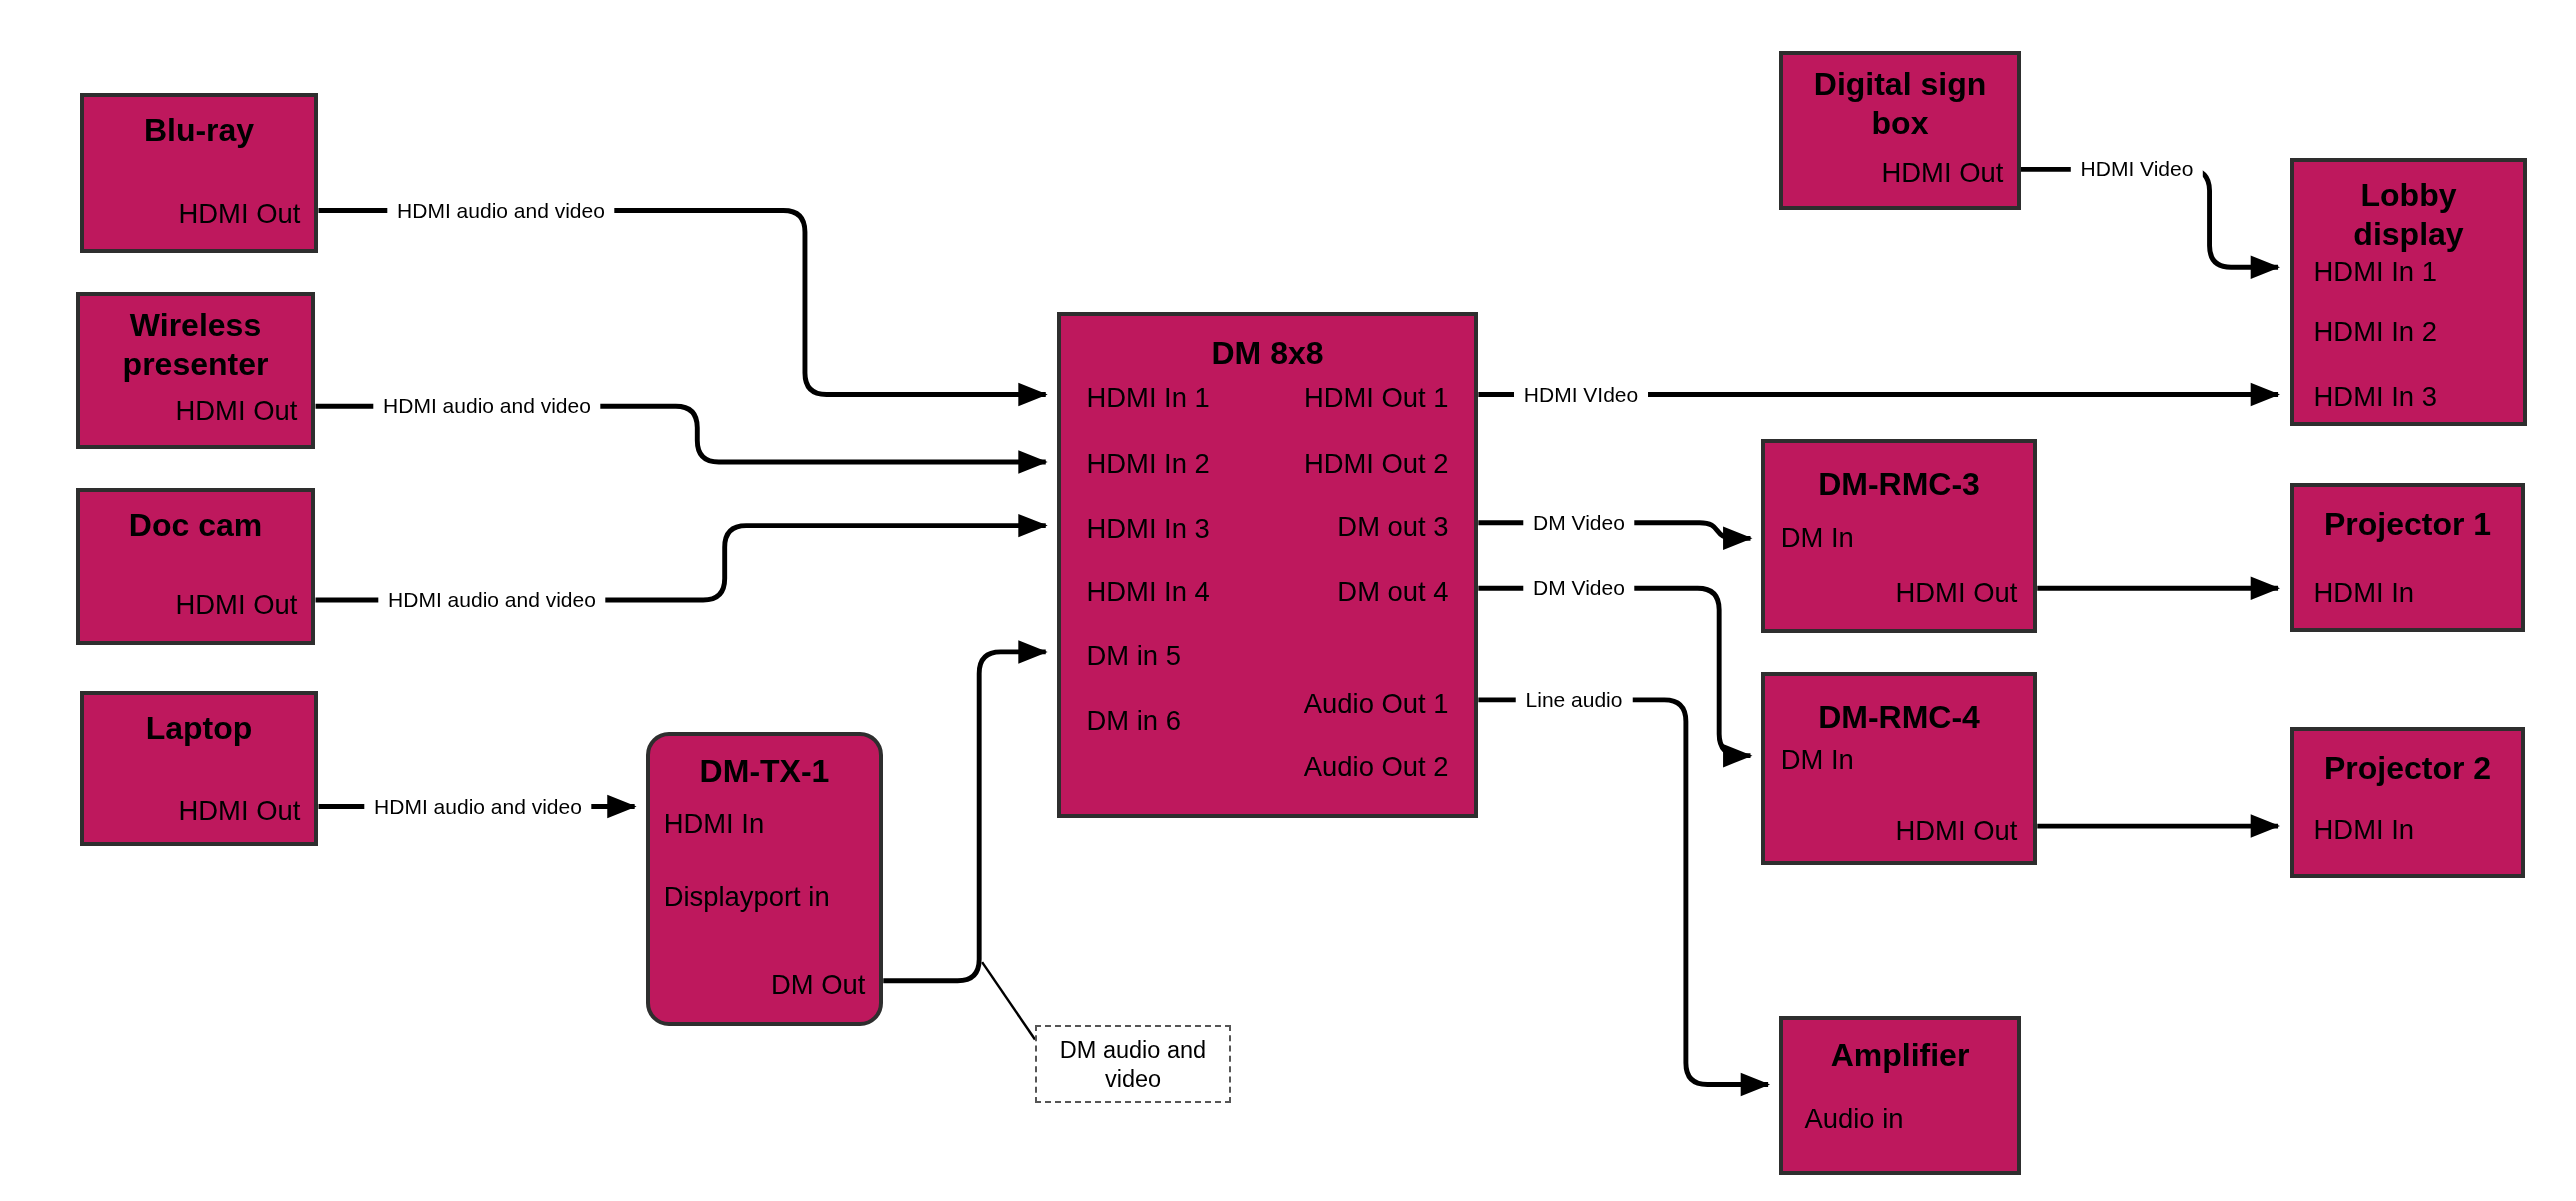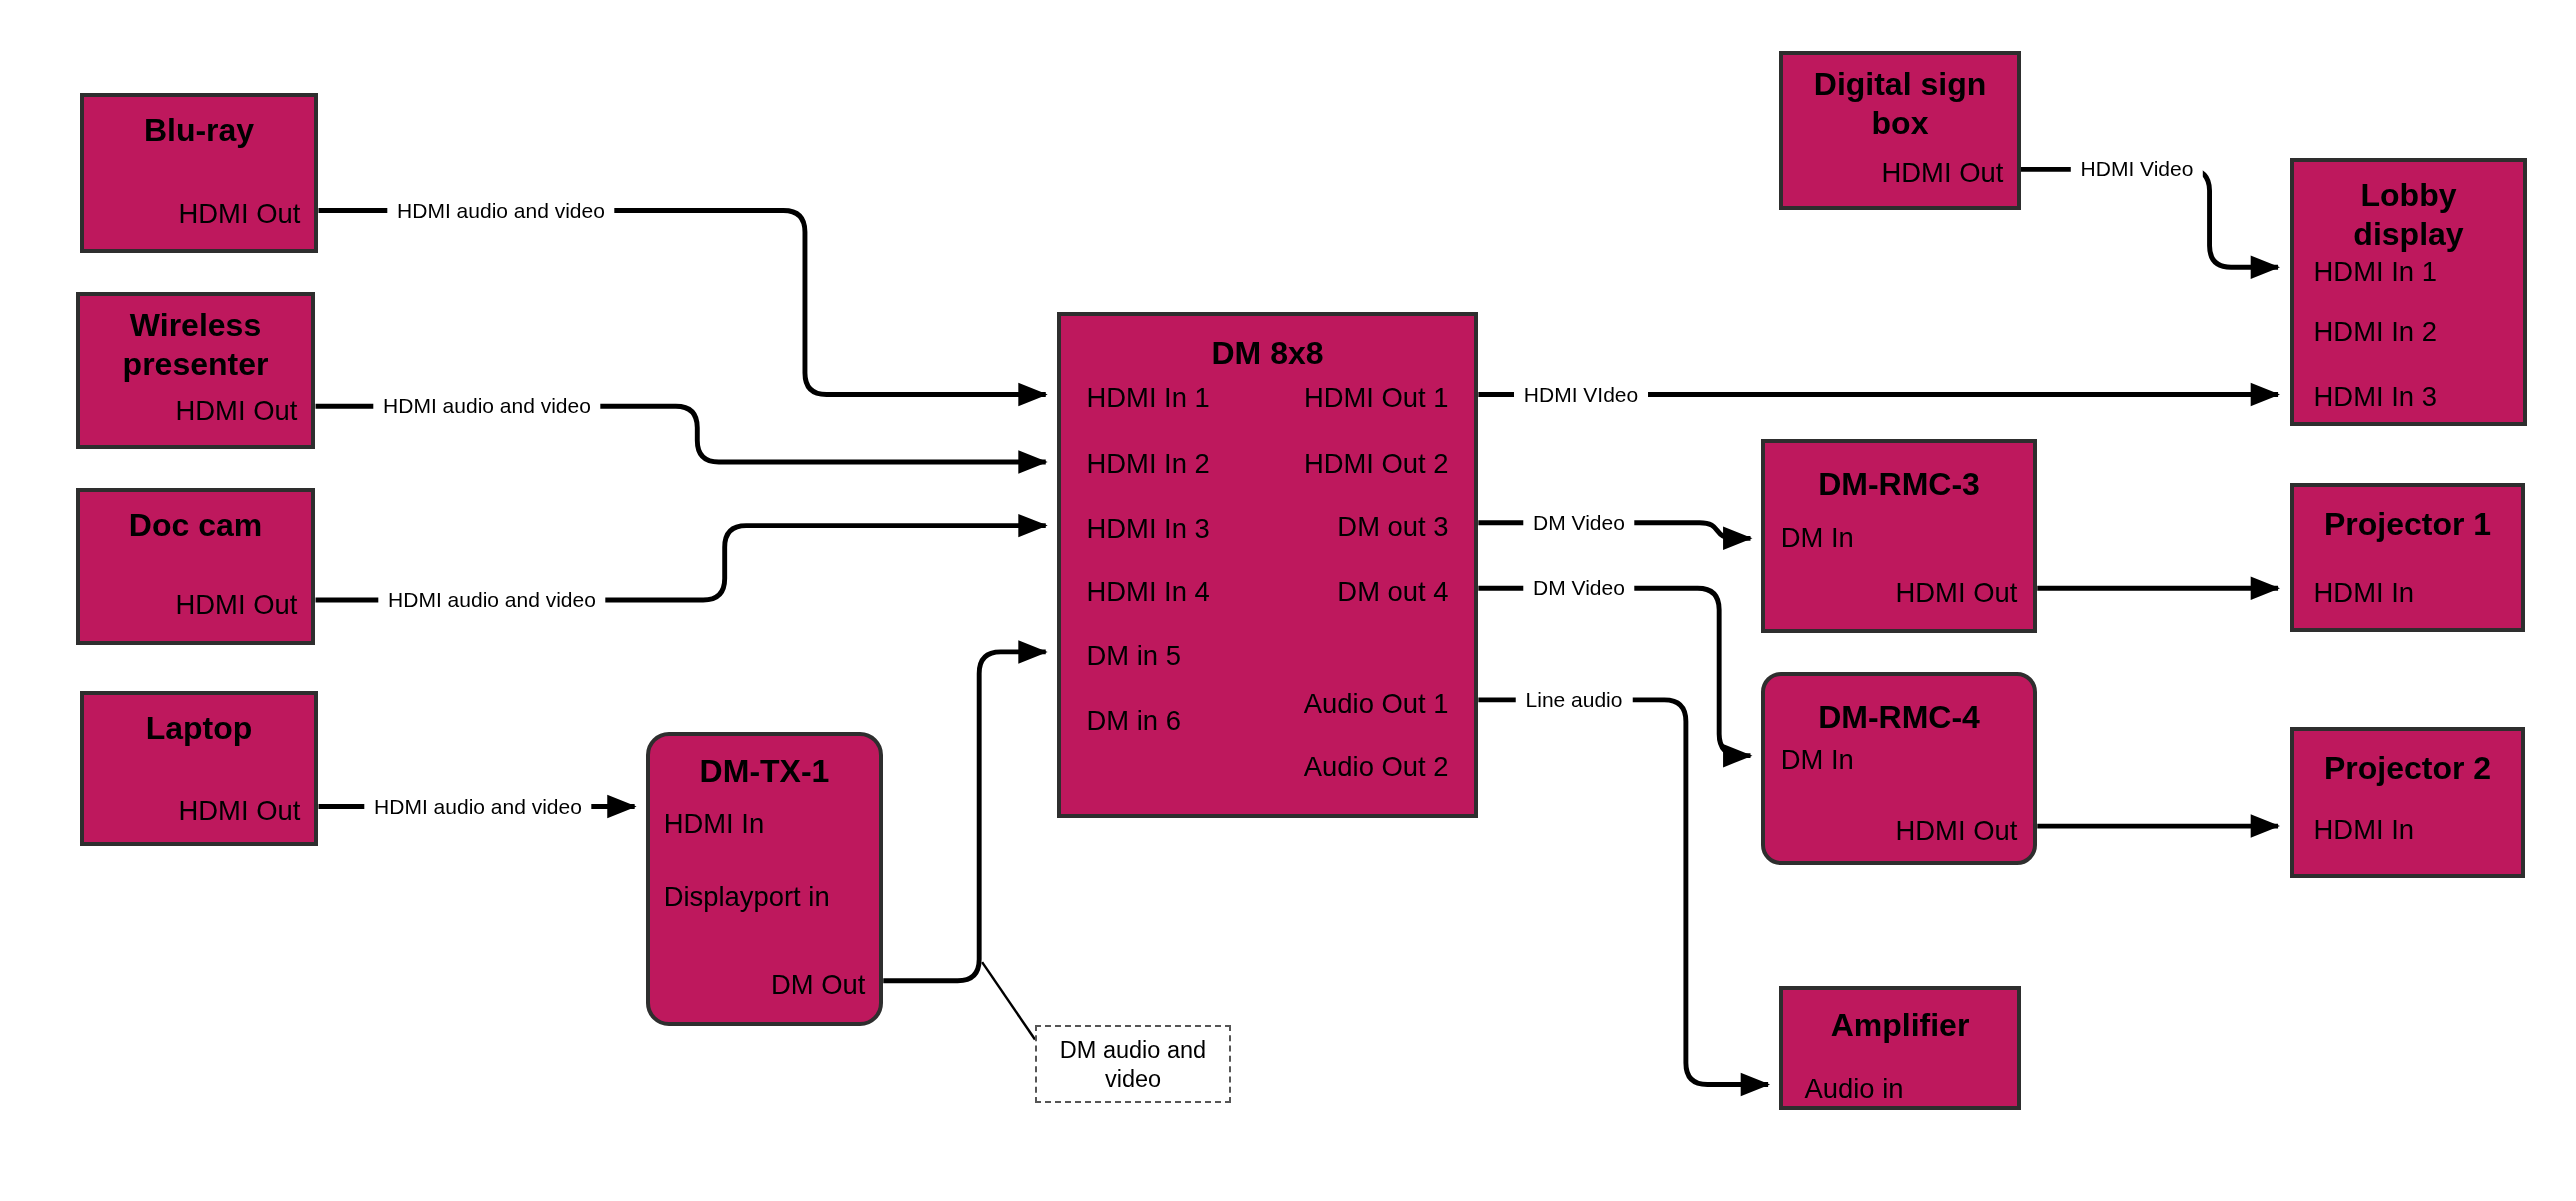--- a/index.html
+++ b/index.html
@@ -151,30 +151,30 @@
   <div class="title" style="top:21.5px;">DM-RMC-3</div>
   <div class="port pleft" style="left:15.7px;top:95px;">DM In</div>
   <div class="port pright" style="right:15.7px;top:150px;">HDMI Out</div>
 </div>
 
 <div class="box" style="left:2290px;top:483px;width:235px;height:149px;">
   <div class="title" style="top:17.6px;">Projector 1</div>
   <div class="port pleft" style="left:19.6px;top:106px;">HDMI In</div>
 </div>
 
-<div class="box" style="left:1761px;top:672px;width:276px;height:193px;border-radius:20px;">
+<div class="box" style="left:1761px;top:672px;width:276px;height:193px;">
   <div class="title" style="top:21.5px;">DM-RMC-4</div>
   <div class="port pleft" style="left:15.7px;top:84px;">DM In</div>
   <div class="port pright" style="right:15.7px;top:155px;">HDMI Out</div>
 </div>
 
 <div class="box" style="left:2290px;top:727px;width:235px;height:151px;">
   <div class="title" style="top:17.6px;">Projector 2</div>
   <div class="port pleft" style="left:19.6px;top:99px;">HDMI In</div>
 </div>
 
-<div class="box" style="left:1779px;top:986px;width:242px;height:124px;">
+<div class="box" style="left:1779px;top:1016px;width:242px;height:159px;">
   <div class="title" style="top:15.7px;">Amplifier</div>
   <div class="port pleft" style="left:21.5px;top:99px;">Audio in</div>
 </div>
 
 <div class="note" style="left:1035px;top:1025px;width:196px;height:78px;">DM audio and video</div>
 
 
 </body></html>

